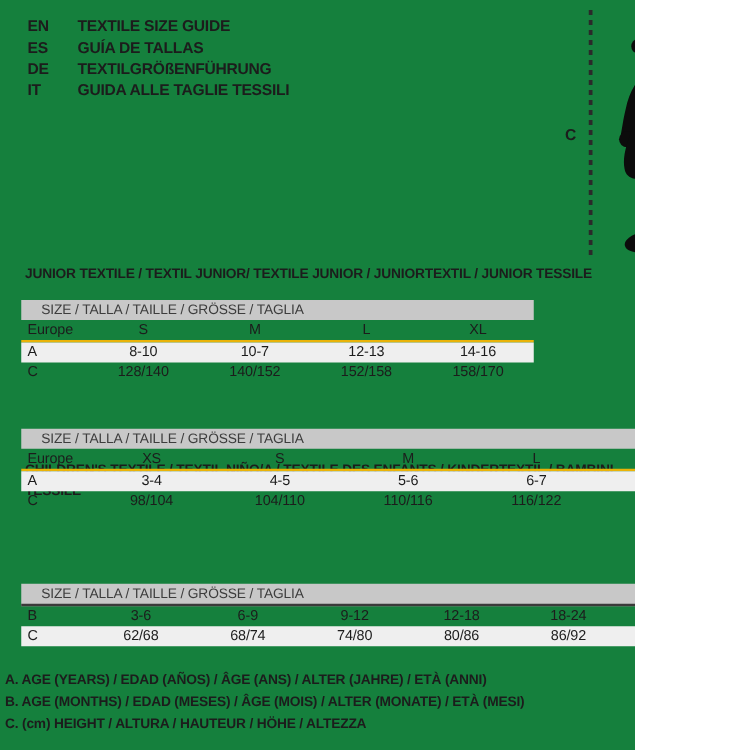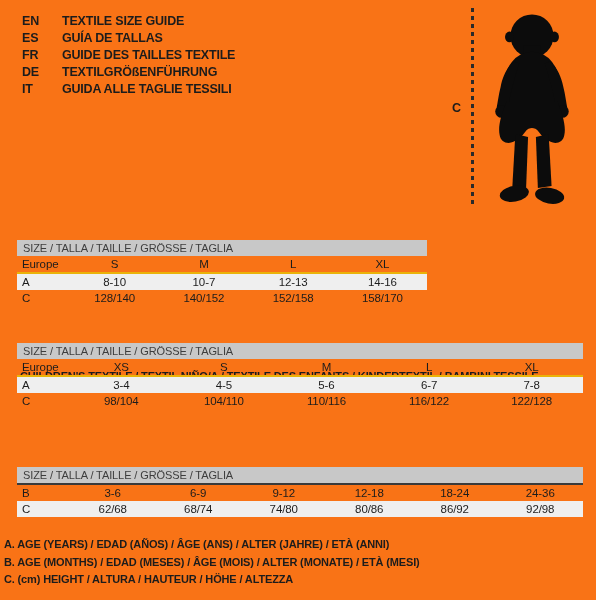--- a/index.html
+++ b/index.html
@@ -1,17 +1,17 @@
 <!DOCTYPE html>
 <html><head>
 <meta charset="utf-8">
 <style>
   html,body{margin:0;padding:0;background:#ffffff;}
   .canvas{
-    position:relative;width:596px;height:600px;background:#f97316;overflow:hidden;
+    position:relative;width:508px;height:600px;background:#15803d;overflow:hidden;
     font-family:"Liberation Sans",sans-serif;color:#1c1c1c;
   }
   
   .lang-list{position:absolute;left:22px;top:13px;font-weight:bold;font-size:12.5px;
     letter-spacing:-0.2px;line-height:17px;}
   .lang-row{display:flex;}
   .lang-code{width:40px;}
   
   .dash-line{position:absolute;left:471px;top:8px;width:3px;height:200px;
     background:repeating-linear-gradient(to bottom,#2a2a2a 0 4px,transparent 4px 8px);}
@@ -21,21 +21,21 @@
   .table-title{position:absolute;font-weight:bold;font-size:11px;letter-spacing:-0.15px;line-height:17px;}
   .title-1{left:20px;top:211px;}
   .title-2{left:20px;top:322px;margin-top:46px;}
   .title-3{left:20px;top:425px;width:532px;}
   
   .size-table{position:absolute;font-size:11.5px;letter-spacing:-0.1px;}
   .t1{left:17px;top:240px;width:410px;}
   .t2{left:17px;top:343px;width:566px;}
   .t3{left:17px;top:467px;width:566px;}
   .size-bar{height:16px;line-height:16px;background:#c8c8c8;color:#3d3d3d;
-    padding-left:6px;font-size:11px;}
+    padding-left:16px;font-size:11px;}
   .trow{display:flex;height:16px;line-height:16px;}
   .head-row{border-bottom:2px solid #eab308;}
   .t3 .size-bar{border-bottom:2px solid #3a3a3a;}
   .cell-label{width:53px;padding-left:5px;box-sizing:border-box;}
   .cell{flex:1;text-align:center;}
   .shaded{background:#efefef;}
   
   .notes{position:absolute;left:4px;top:536px;font-weight:bold;font-size:11px;
     letter-spacing:-0.15px;line-height:17.5px;}
 </style>
@@ -45,24 +45,20 @@
 <div class="canvas">
 
   <div class="lang-list">
     <div class="lang-row">
       <span class="lang-code">EN</span>
       <span class="lang-title">TEXTILE SIZE GUIDE</span>
     </div>
     <div class="lang-row">
       <span class="lang-code">ES</span>
       <span class="lang-title">GUÍA DE TALLAS</span>
-    </div>
-    <div class="lang-row">
-      <span class="lang-code">FR</span>
-      <span class="lang-title">GUIDE DES TAILLES TEXTILE</span>
     </div>
     <div class="lang-row">
       <span class="lang-code">DE</span>
       <span class="lang-title">TEXTILGRÖßENFÜHRUNG</span>
     </div>
     <div class="lang-row">
       <span class="lang-code">IT</span>
       <span class="lang-title">GUIDA ALLE TAGLIE TESSILI</span>
     </div>
   </div>
@@ -79,20 +75,21 @@
     <circle cx="20" cy="103" r="6.5"></circle>
     <path d="M69,52 C77,58 81,68 83,78 C85,86 86,94 87,99 L76,102 C75,95 73,86 71,78 C69,70 66,60 64,54 Z"></path>
     <circle cx="82" cy="103" r="6.5"></circle>
     <path d="M25,93 L77,93 C82,105 86,118 84,127 C83,134 76,137 70,134 C65,132 61,128 58,124 C56,121 53,120 51,120 C49,120 46,121 44,124 C41,128 37,132 32,134 C26,137 19,134 18,127 C16,118 20,105 25,93 Z"></path>
     <path d="M34,126 L47,129 L45,181 L31,179 Z"></path>
     <path d="M55,129 L68,126 L71,179 L57,181 Z"></path>
     <ellipse cx="33" cy="187" rx="15" ry="8" transform="rotate(-10 33 187)"></ellipse>
     <ellipse cx="69" cy="189" rx="15" ry="8" transform="rotate(10 69 189)"></ellipse>
   </svg>
 
+  <div class="table-title title-1">JUNIOR TEXTILE / TEXTIL JUNIOR/ TEXTILE JUNIOR / JUNIORTEXTIL / JUNIOR TESSILE</div>
   <div class="size-table t1">
     <div class="size-bar">SIZE / TALLA / TAILLE / GRÖSSE / TAGLIA</div>
     <div class="trow head-row">
       <span class="cell-label">Europe</span>
       <span class="cell">S</span>
       <span class="cell">M</span>
       <span class="cell">L</span>
       <span class="cell">XL</span>
     </div>
     <div class="trow shaded">

